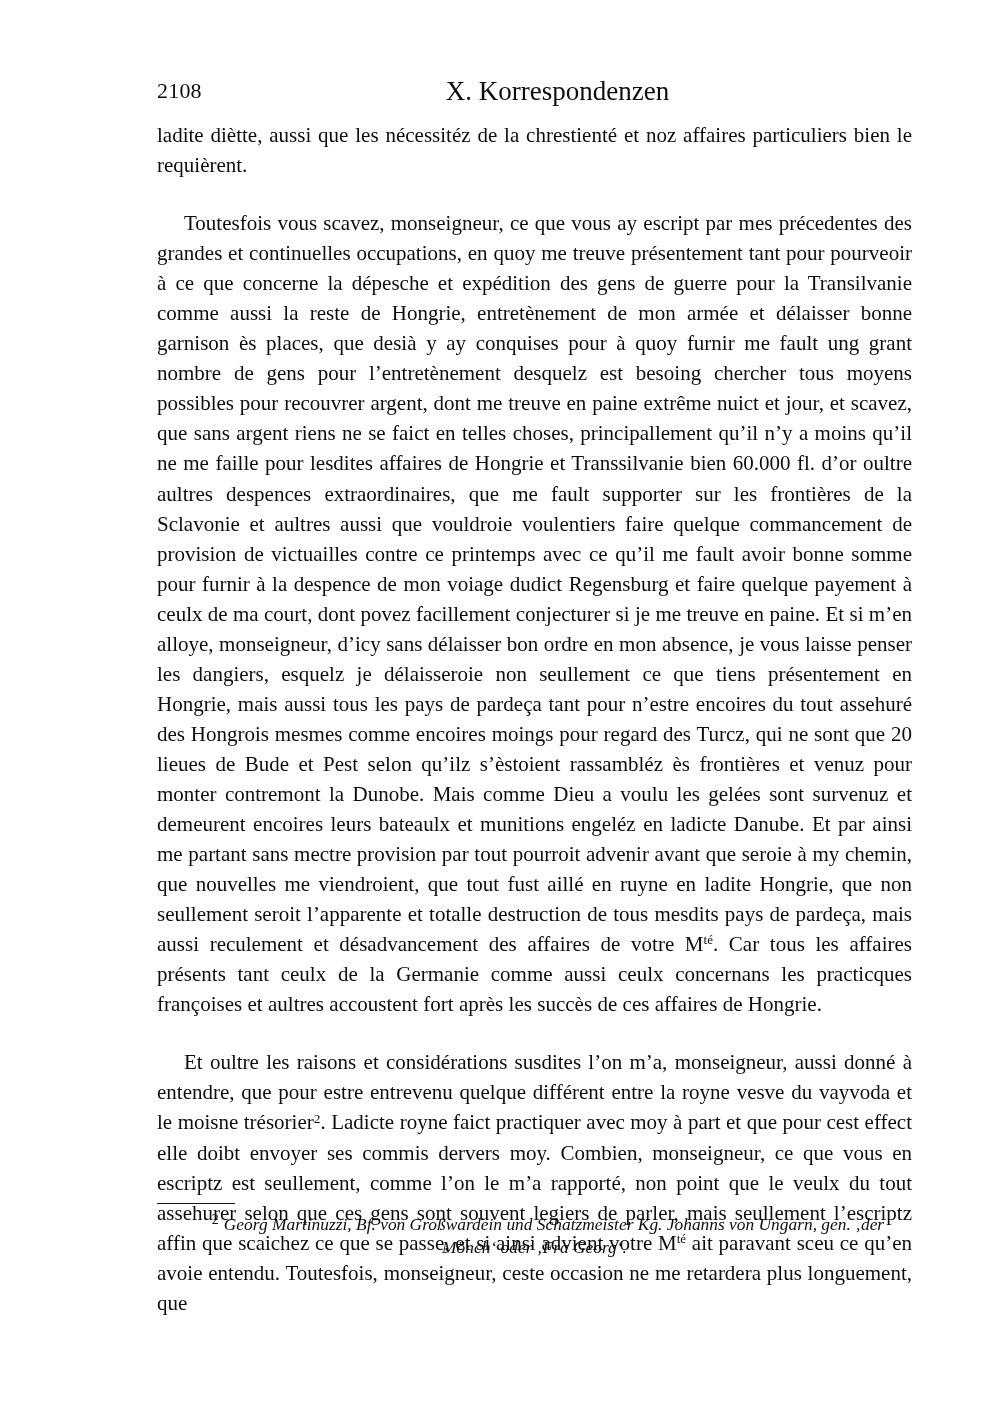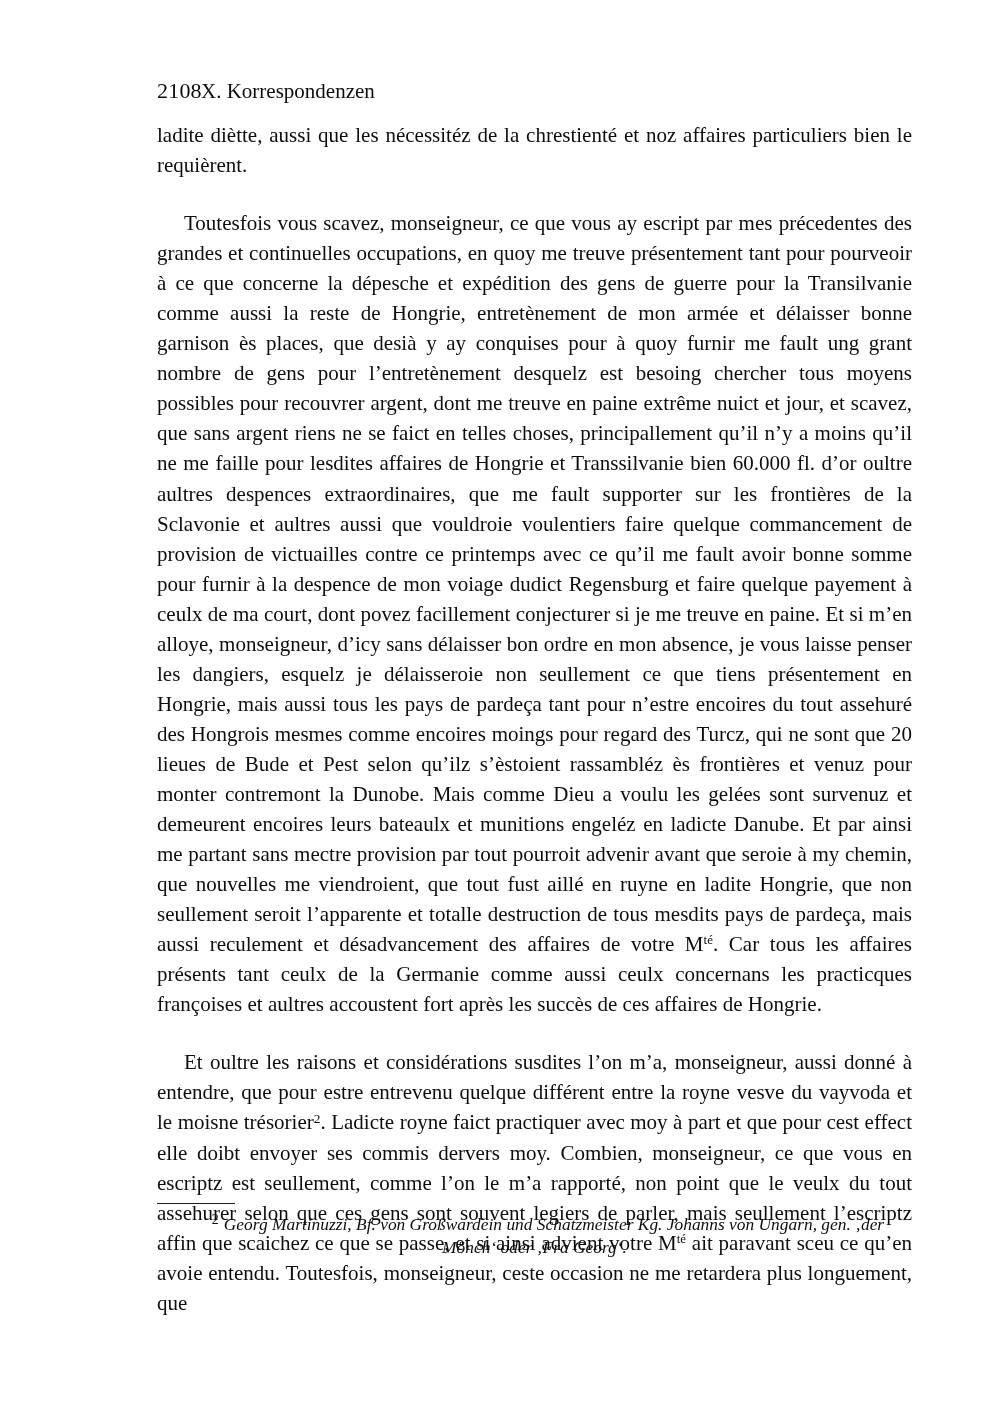--- a/index.html
+++ b/index.html
@@ -34,24 +34,25 @@
   }
   .folio {
     position: absolute;
     left: 0;
     top: 0;
     font-size: 22px;
     letter-spacing: 0.2px;
   }
   .head-title {
     position: absolute;
-    left: 16px;
+    left: 9px;
     top: 0;
     width: 755px;
-    font-size: 21px;
+    text-align: center;
+    font-size: 27px;
     padding-left: 28px;
     box-sizing: border-box;
   }
 
   
   .textblock {
     position: absolute;
     left: 157px;
     top: 120px;
     width: 755px;

